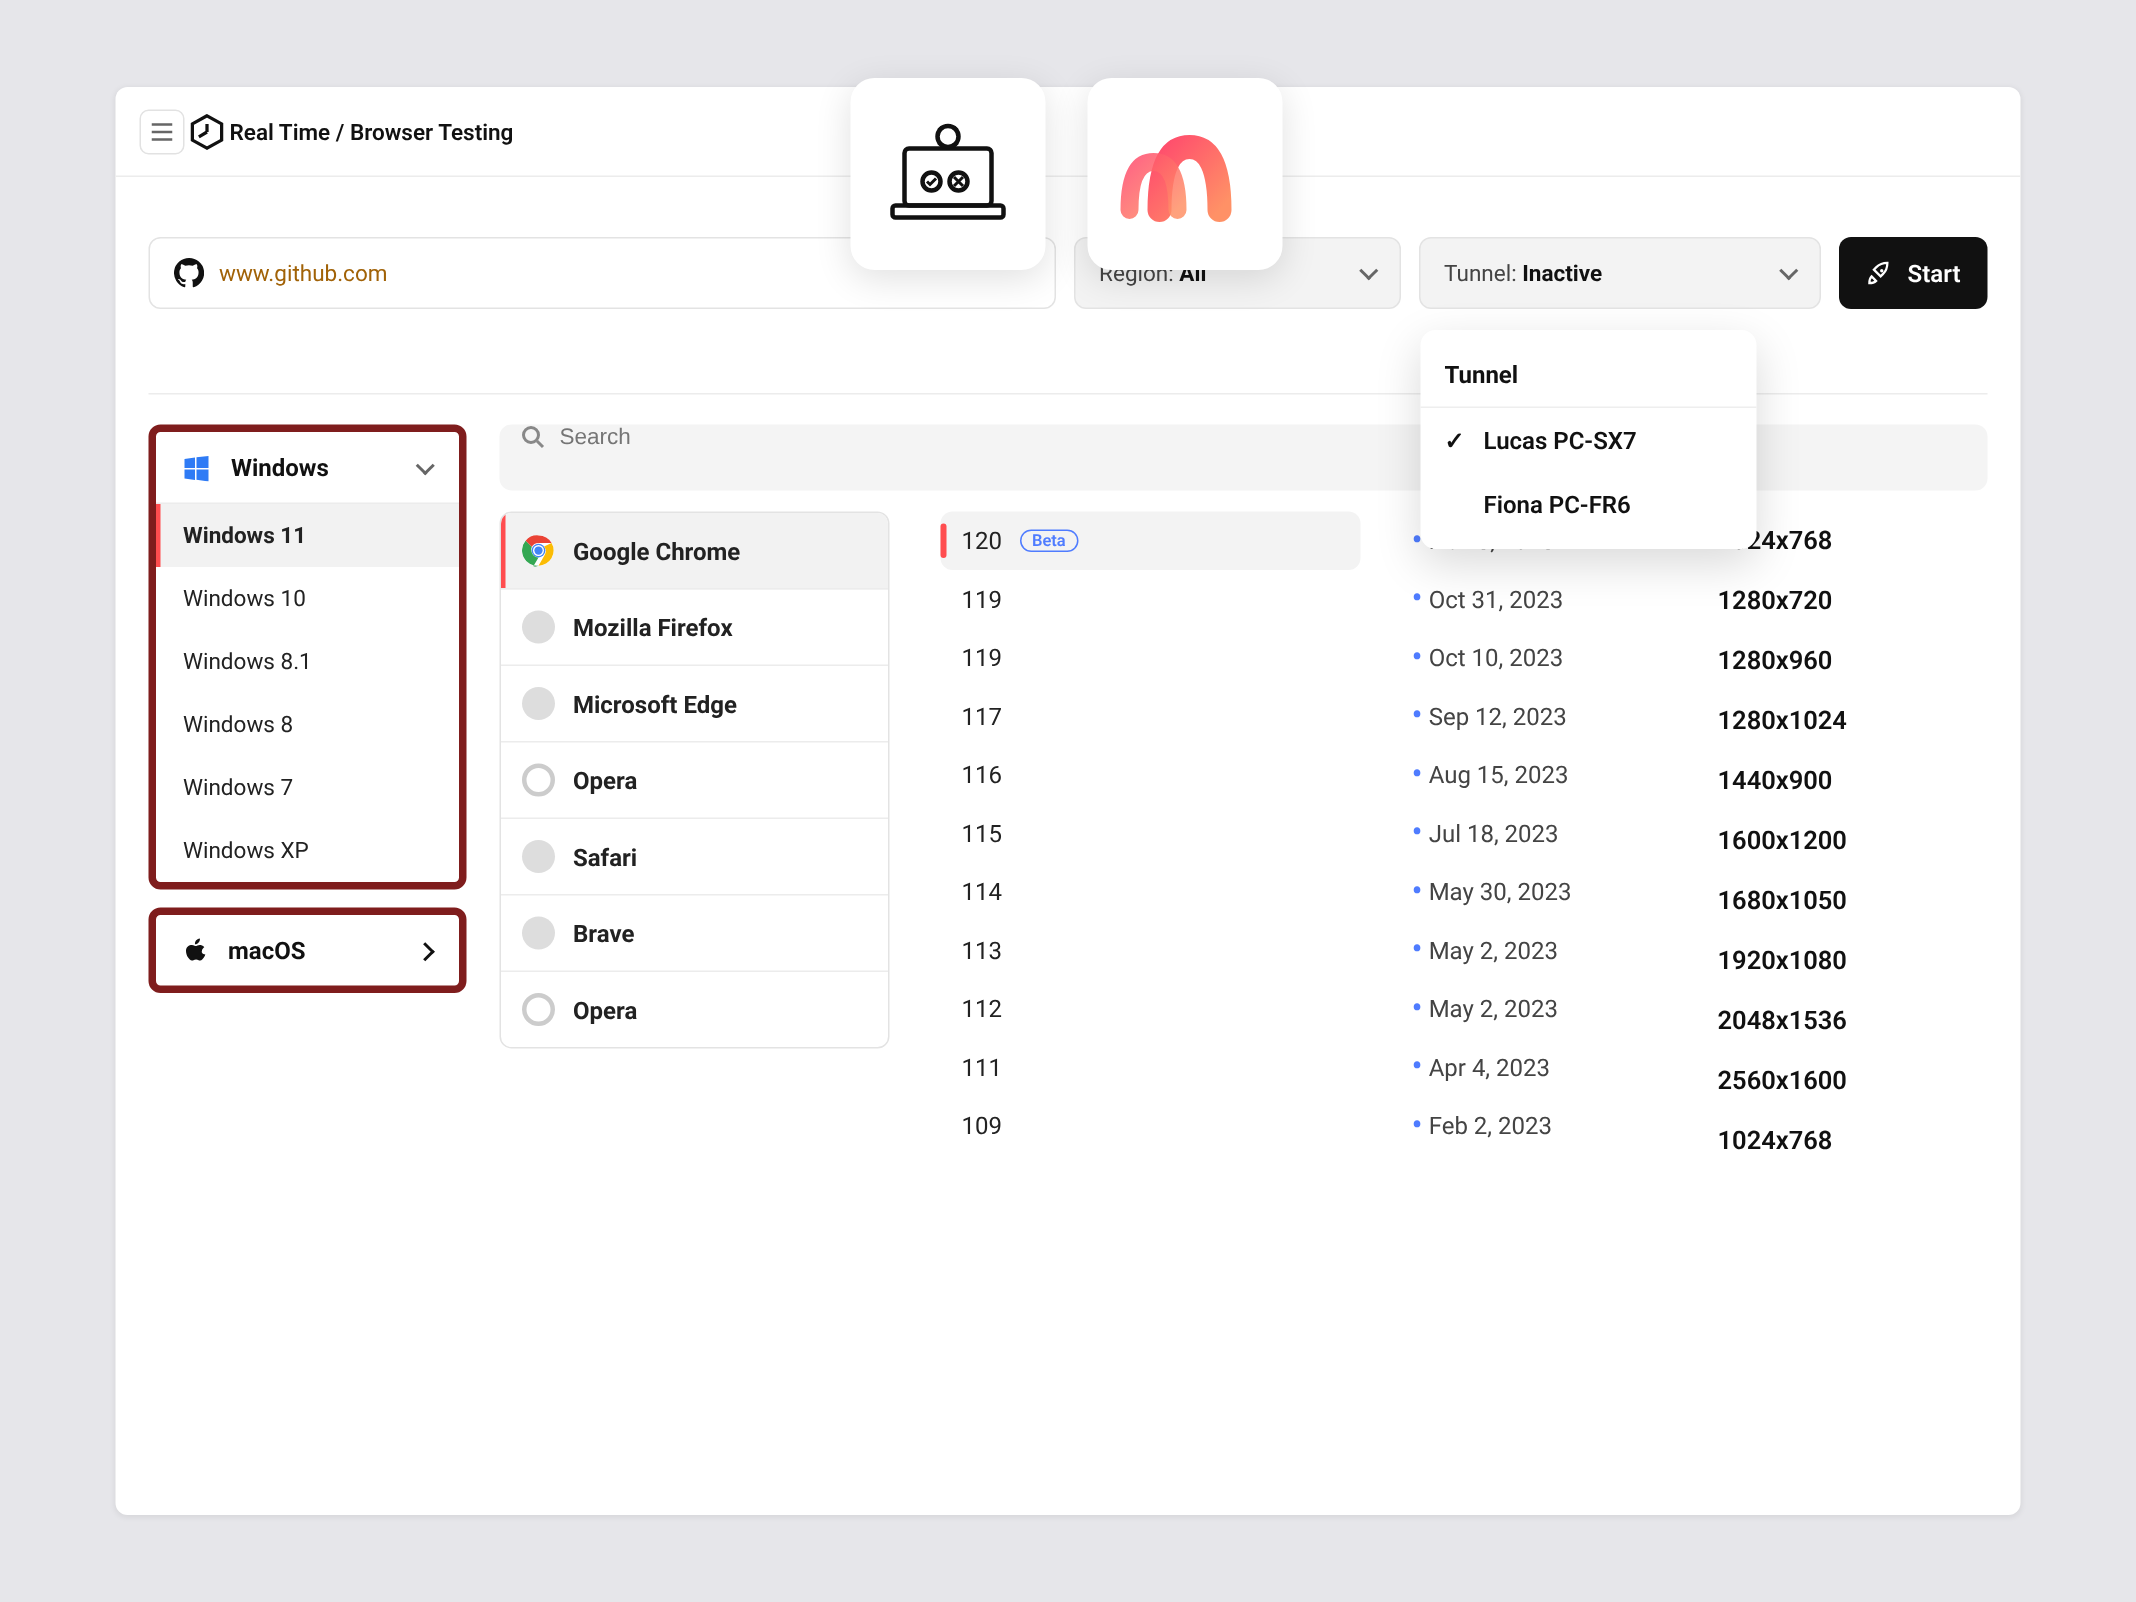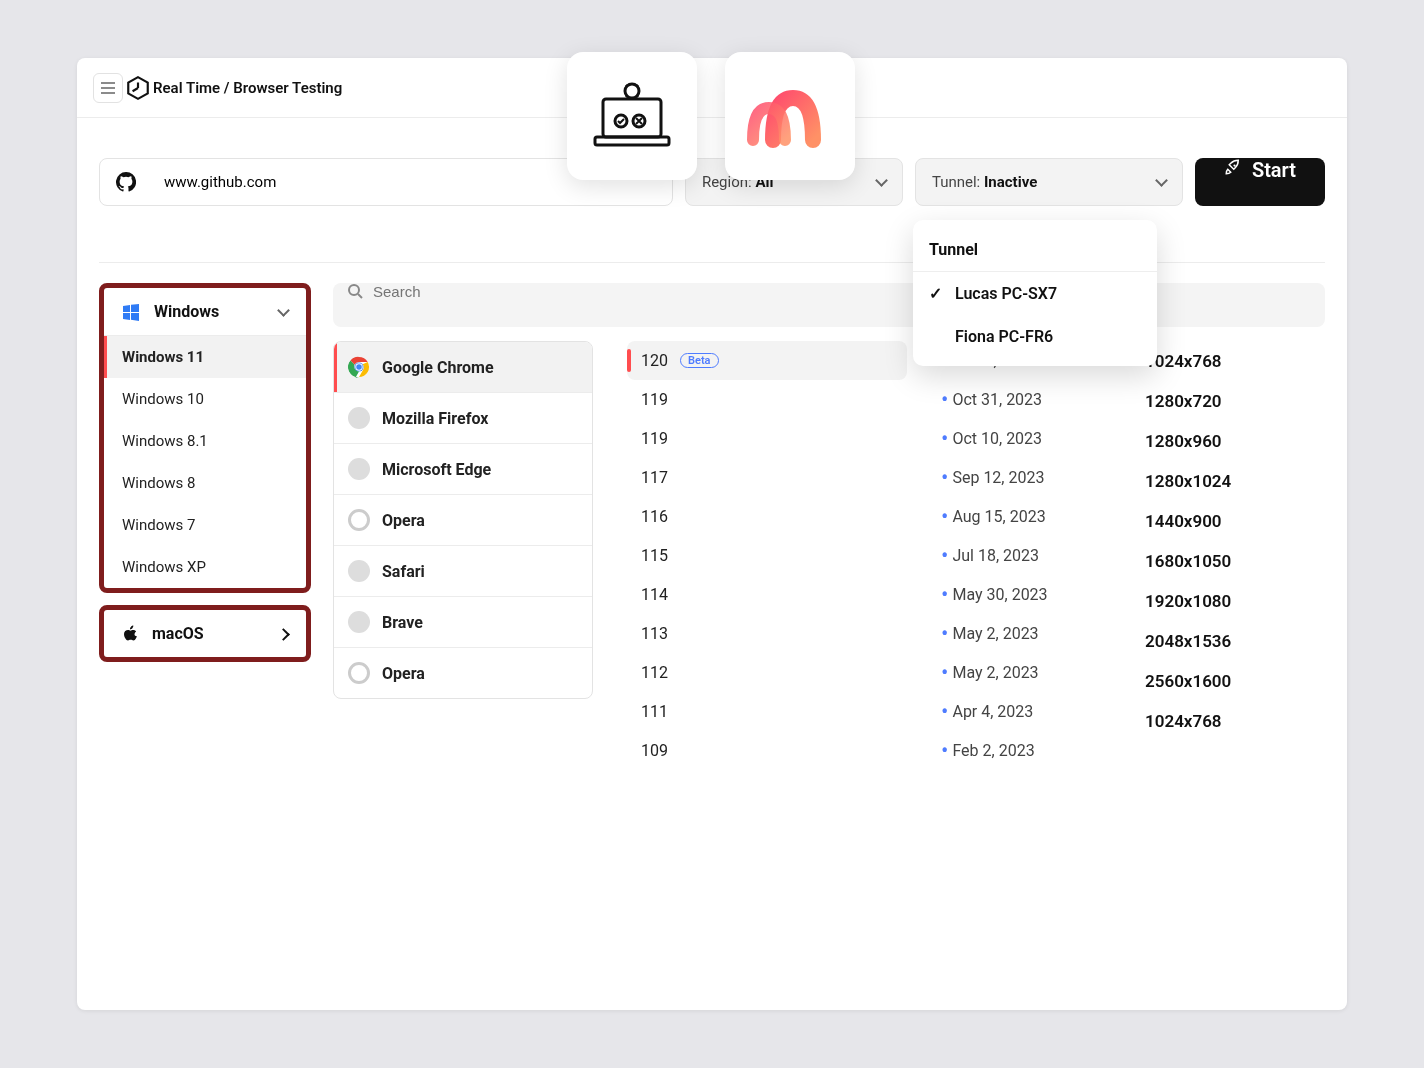--- a/index.html
+++ b/index.html
@@ -8,24 +8,24 @@
 
 .topbar { height: 60px; border-bottom: 1px solid #ececec; display: flex; align-items: center; padding: 0 16px; gap: 2px; }
 .hamburger { width: 30px; height: 30px; border: 1px solid #e2e2e2; border-radius: 6px; display: flex; align-items: center; justify-content: center; color: #555; }
 .logo { width: 26px; height: 26px; }
 .breadcrumb { font-weight: 600; color: #111; font-size: 15px; }
 
 .float-cards { position: absolute; top: -6px; left: 490px; display: flex; gap: 28px; }
 .floatcard { width: 130px; height: 128px; background: #fff; border-radius: 16px; box-shadow: 0 6px 24px rgba(0,0,0,0.12); display: flex; align-items: center; justify-content: center; }
 
 .controlsrow { display: flex; gap: 12px; padding: 40px 22px 0 22px; align-items: center; }
-.urlbox { flex: 1; height: 48px; border: 1px solid #e3e3e3; border-radius: 8px; display: flex; align-items: center; gap: 28px; padding: 0 16px; color: #000000; font-size: 15px; }
+.urlbox { flex: 1; height: 48px; border: 1px solid #e3e3e3; border-radius: 8px; display: flex; align-items: center; gap: 10px; padding: 0 16px; color: #a16207; font-size: 15px; }
 .drop { height: 48px; border: 1px solid #e3e3e3; background: #f3f3f3; border-radius: 8px; display: flex; align-items: center; justify-content: space-between; padding: 0 16px; font-size: 15px; color: #444; gap: 40px; }
 .drop .lbl b { color: #111; }
-.startbtn { height: 48px; background: #111; color: #fff; border-radius: 8px; display: flex; align-items: flex-start; gap: 10px; padding: 0 29px; font-weight: 600; font-size: 20px; }
+.startbtn { height: 48px; background: #111; color: #fff; border-radius: 8px; display: flex; align-items: center; gap: 10px; padding: 0 18px; font-weight: 600; font-size: 16px; }
 
 .divider { margin: 56px 22px 0 22px; border-top: 1px solid #ececec; }
 
 .main { display: flex; padding: 20px 22px; gap: 22px; }
 
 .oscol { width: 266px; display: flex; flex-direction: column; gap: 12px; }
 .osgroup { border: 5px solid #7f1d1d; border-radius: 8px; overflow: hidden; }
 .oshdr { display: flex; align-items: center; gap: 14px; padding: 14px 18px; font-weight: 700; color: #111; border-bottom: 1px solid #ececec; }
 .oshdr .chev { margin-left: auto; color: #222; }
 .osv { padding: 12px 18px; font-size: 15px; color: #222; cursor: pointer; }
@@ -49,21 +49,21 @@
 .verrow.active::before { content:""; position:absolute; left:0; top:8px; bottom:8px; width:4px; background:#ff4d4f; border-radius: 2px; }
 .beta { border: 1px solid #4f7cff; color: #4f7cff; padding: 0 7px; border-radius: 10px; font-size: 11px; font-weight: 600; }
 .bullet { color:#4f7cff; font-size: 22px; line-height: 0; margin-right: 4px; }
 
 .rescol { width: 180px; }
 .resrow { padding: 10px 0; font-size: 17px; font-weight: 600; color: #111; }
 .datecol { width: 170px; }
 .daterow { display:flex; align-items:center; padding: 10px 0; font-size: 16px; color: #444; }
 
 
-.tunneldd { position: absolute; top: 162px; right: 190px; width: 244px; background: #fff; border-radius: 10px; box-shadow: 0 10px 30px rgba(0,0,0,0.15); padding: 8px 0; z-index: 50; }
+.tunneldd { position: absolute; top: 162px; right: 176px; width: 224px; background: #fff; border-radius: 10px; box-shadow: 0 10px 30px rgba(0,0,0,0.15); padding: 8px 0; z-index: 50; }
 .tunneldd .hdr { padding: 12px 16px; font-weight: 700; color: #111; font-size: 16px; border-bottom: 1px solid #eee; }
 .tunneldd .opt { padding: 12px 16px; display: flex; align-items: center; gap: 10px; font-size: 16px; font-weight: 600; color: #111; cursor:pointer; }
 .tunneldd .opt .chk { width:16px; }
 
 .chevron-down::before { content: ""; display: inline-block; width: 7px; height: 7px; border-right: 2px solid #666; border-bottom: 2px solid #666; transform: rotate(45deg); margin-bottom: 2px; }
 .chevron-right::before { content: ""; display: inline-block; width: 7px; height: 7px; border-right: 2px solid #111; border-bottom: 2px solid #111; transform: rotate(-45deg); }
 </style>
 </head>
 <body>
 
@@ -296,20 +296,21 @@
               <span class="bullet">•</span>
               <span>Feb 2, 2023</span>
             </div>
           </div>
         <div class="rescol" id="rcol">
             <div class="resrow">1024x768</div>
             <div class="resrow">1280x720</div>
             <div class="resrow">1280x960</div>
             <div class="resrow">1280x1024</div>
             <div class="resrow">1440x900</div>
+            <div class="resrow">1600x1200</div>
             <div class="resrow">1680x1050</div>
             <div class="resrow">1920x1080</div>
             <div class="resrow">2048x1536</div>
             <div class="resrow">2560x1600</div>
             <div class="resrow">1024x768</div>
           </div>
       </div>
     </div>
 
   </div>

